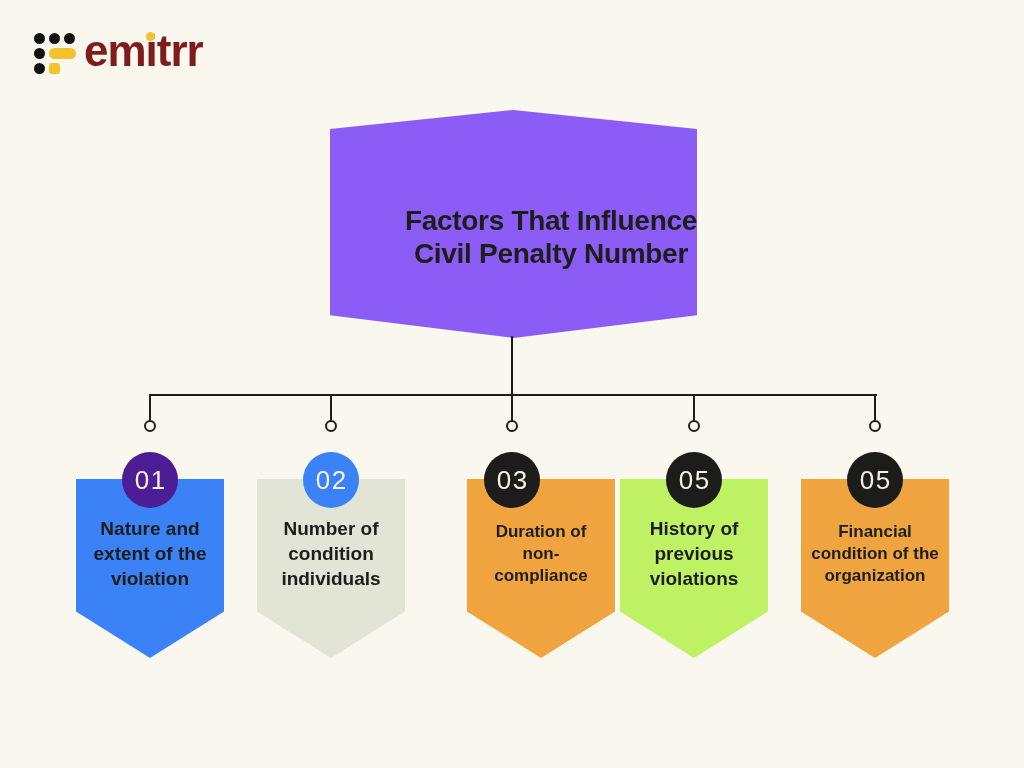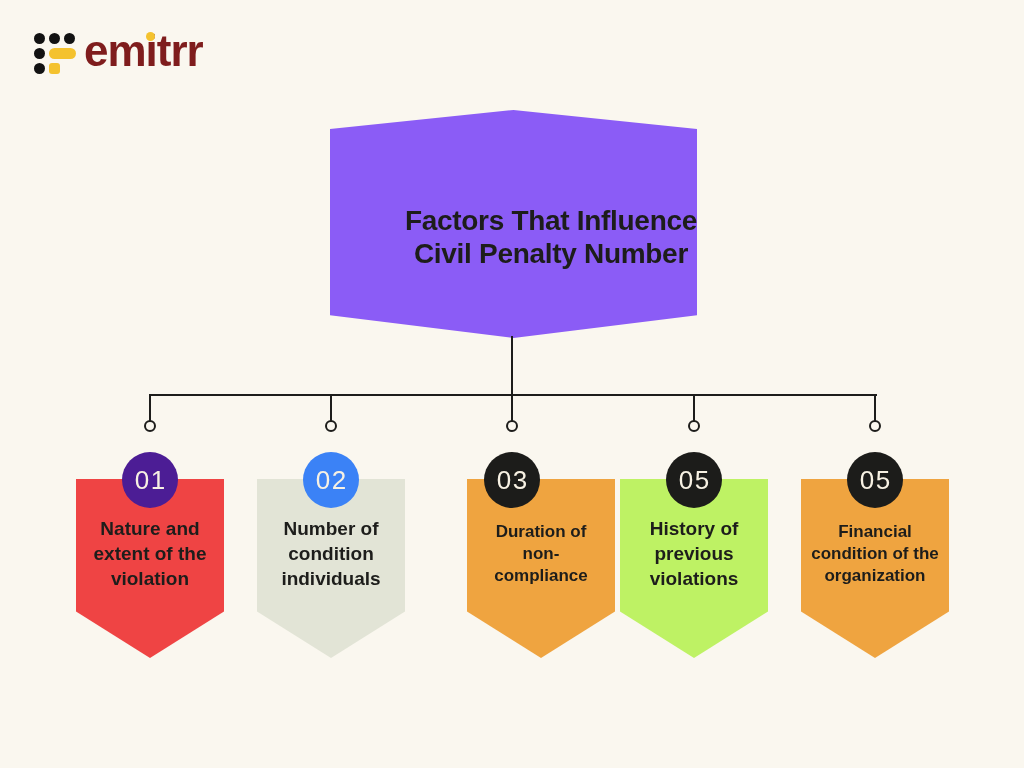--- a/index.html
+++ b/index.html
@@ -129,21 +129,21 @@
   <div class="line drop" style="left:693px"></div>
   <div class="line drop" style="left:874px"></div>
 
   <div class="node" style="left:144px"></div>
   <div class="node" style="left:325px"></div>
   <div class="node" style="left:506px"></div>
   <div class="node" style="left:688px"></div>
   <div class="node" style="left:869px"></div>
 
   <div class="badge b1">
-    <div class="pennant" style="background: #ef4444;">
+    <div class="pennant" style="background: #3b82f6;">
       <div class="label">Nature and
 extent of the
 violation</div>
     </div>
     <div class="num-circle" style="background: #4c1d95;">
       <span class="num">01</span>
     </div>
   </div>
 
   <div class="badge b2">

